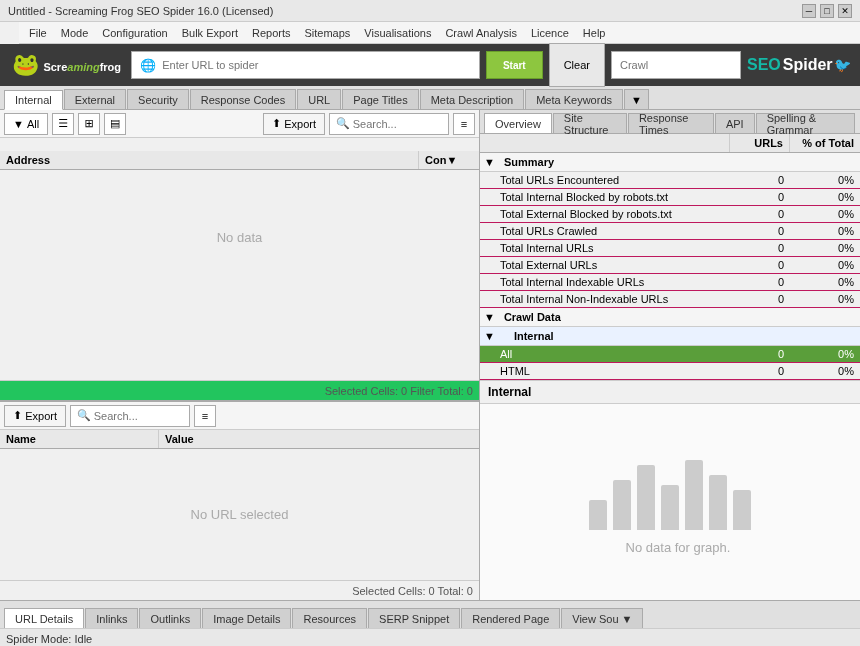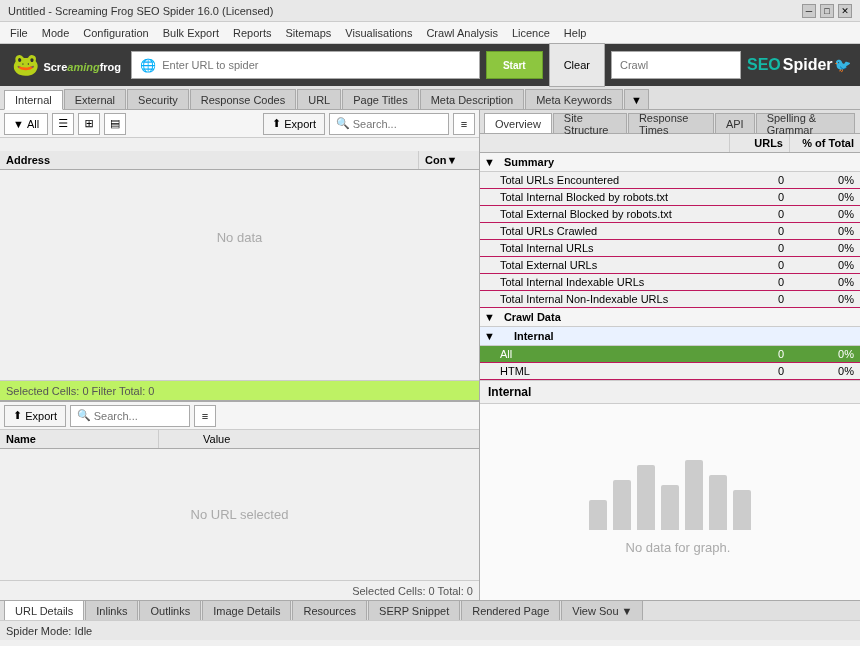--- a/index.html
+++ b/index.html
@@ -27,20 +27,21 @@
 
     
     .menu-bar {
       background: #f5f5f5;
       height: 22px;
       display: flex;
       align-items: center;
       padding: 0 4px;
       border-bottom: 1px solid #ccc;
       gap: 2px;
+      margin-left: 19px;
     }
     .menu-item {
       padding: 2px 6px;
       cursor: pointer;
       font-size: 11px;
       color: #333;
     }
 
     
     .toolbar {
@@ -263,24 +264,25 @@
       align-items: center;
       justify-content: center;
       height: 160px;
       color: #aaa;
       font-size: 13px;
     }
 
     
     .status-bar {
       height: 20px;
-      background: #bef264;
+      background: #22c55e;
       border-top: 1px solid #ccc;
       display: flex;
       align-items: center;
+      justify-content: flex-end;
       padding: 0 6px;
       font-size: 11px;
       color: #555;
     }
 
     
     .bottom-panel {
       height: 200px;
       border-top: 2px solid #aaa;
       display: flex;
@@ -294,21 +296,21 @@
       align-items: center;
       padding: 0 4px;
       gap: 4px;
     }
     .bottom-table-header {
       background: #e8e8e8;
       display: flex;
       border-bottom: 1px solid #aaa;
     }
     .th-name { padding: 3px 6px; font-weight: bold; width: 159px; border-right: 1px solid #ccc; }
-    .th-value { padding: 3px 6px; font-weight: normal; flex: 1; margin-left: 38px; }
+    .th-value { padding: 3px 6px; font-weight: bold; flex: 1; }
     .no-url {
       display: flex;
       align-items: center;
       justify-content: center;
       flex: 1;
       color: #aaa;
       font-size: 13px;
     }
     .bottom-status {
       height: 20px;
@@ -317,21 +319,21 @@
       display: flex;
       align-items: center;
       justify-content: flex-end;
       padding: 0 6px;
       font-size: 11px;
       color: #555;
     }
 
     
     .bottom-tab-bar {
-      height: 20px;
+      height: 28px;
       background: #e0e0e0;
       display: flex;
       align-items: flex-end;
       padding: 0 4px;
       border-top: 1px solid #aaa;
     }
     .btab {
       padding: 3px 10px;
       border: 1px solid #aaa;
       border-bottom: none;

